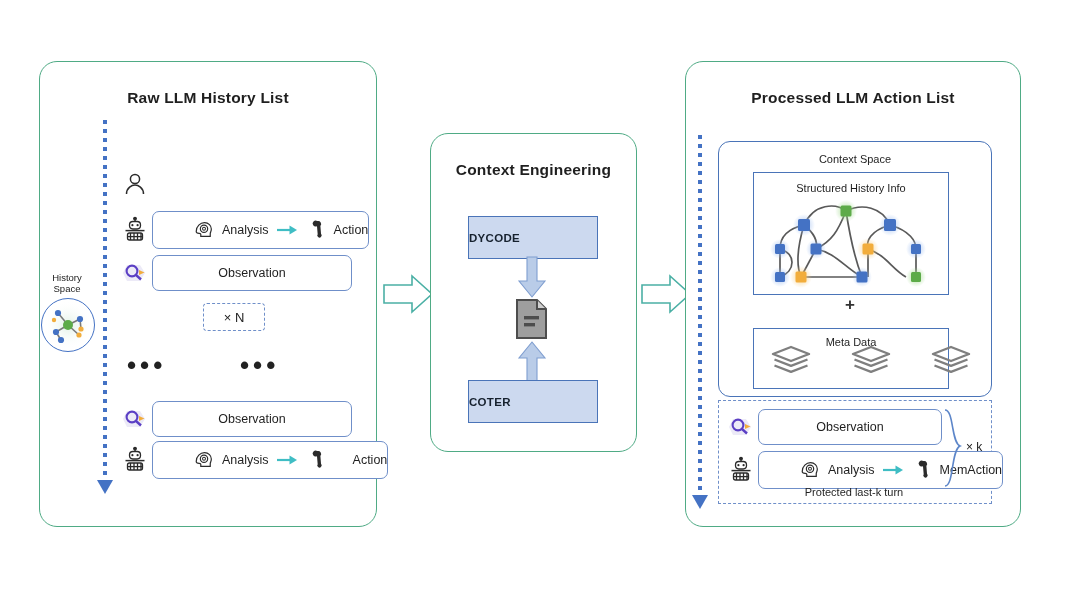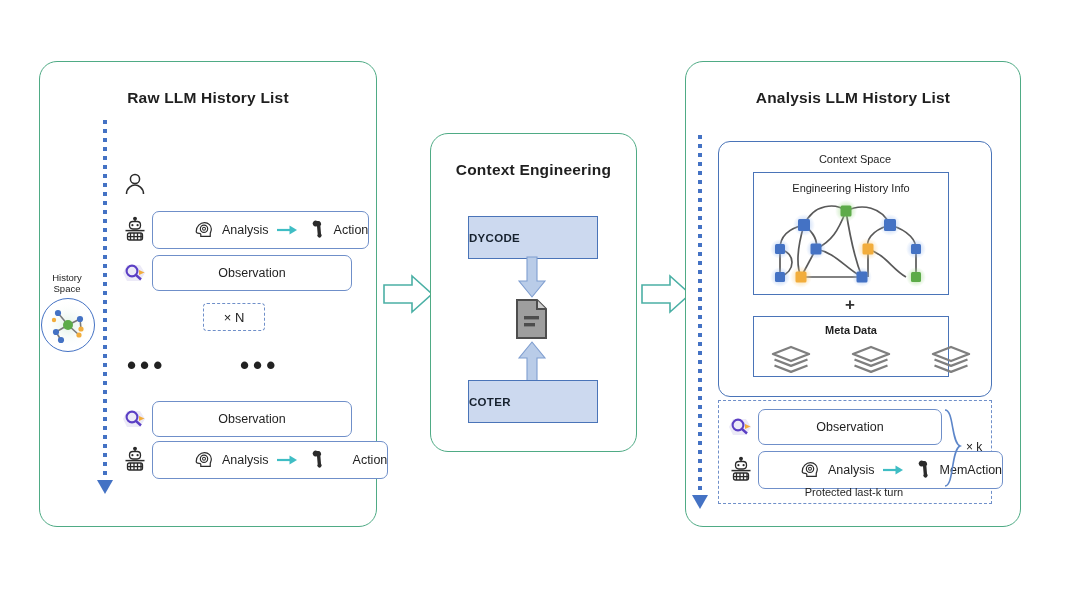--- a/index.html
+++ b/index.html
@@ -290,34 +290,34 @@
   <span>COTER</span>
 </div>
 
 <div style="position:absolute;left:640px;top:272px;">
   <svg width="52" height="44" viewBox="0 0 52 44">
     <path d="M2 13 L30 13 L30 4 L50 22 L30 40 L30 31 L2 31 Z" fill="#ffffff" stroke="#4bb0a5" stroke-width="1.6" stroke-linejoin="miter"></path>
   </svg>
 </div>
 
 <div class="panel" style="left:685px;top:61px;width:334px;height:464px;">
-  <div class="panel-title" style="top:27px;">Analysis LLM History List</div>
+  <div class="panel-title" style="top:27px;">Processed LLM Action List</div>
 </div>
 
 <div class="timeline" style="left:698px;top:135px;height:360px;">
   <div class="dots"></div>
   <div class="arrow"></div>
 </div>
 
 <div class="subpanel" style="left:718px;top:141px;width:272px;height:254px;">
   <div class="subpanel-title" style="top:11px;">Context Space</div>
 </div>
 
 <div class="rectpanel" style="left:753px;top:172px;width:194px;height:121px;">
-  <div class="rectpanel-title" style="top:9px;">Engineering History Info</div>
+  <div class="rectpanel-title" style="top:9px;">Structured History Info</div>
 </div>
 
 <div style="position:absolute;left:758px;top:195px;">
   <svg width="184" height="96" viewBox="0 0 184 96">
     <defs>
       <radialGradient id="gb" cx="50%" cy="50%" r="50%">
         <stop offset="0%" stop-color="#9dbdf0" stop-opacity="0.85"></stop>
         <stop offset="100%" stop-color="#9dbdf0" stop-opacity="0"></stop>
       </radialGradient>
       <radialGradient id="go" cx="50%" cy="50%" r="50%">
@@ -370,21 +370,21 @@
       <circle cx="104" cy="82" r="10" fill="url(#gb)"></circle>
       <rect x="98.5" y="76.5" width="11" height="11" rx="1.5" fill="#4472c4"></rect>
       <circle cx="158" cy="82" r="10" fill="url(#gg)"></circle>
       <rect x="153" y="77" width="10" height="10" rx="1.5" fill="#5dab49"></rect>
     </g>
   </svg>
 </div>
 
 <div class="plus" style="left:753px;top:296px;width:194px;">+</div>
 
-<div class="rectpanel" style="left:753px;top:316px;width:194px;height:59px;font-weight:bold;">
+<div class="rectpanel" style="left:753px;top:328px;width:194px;height:59px;">
   <div class="rectpanel-title" style="top:7px;">Meta Data</div>
 </div>
 
 <div style="position:absolute;left:770px;top:345px;display:flex;gap:38px;">
   <span>
     <svg width="42" height="29" viewBox="0 0 42 29">
       <g fill="none" stroke="#7f7f7f" stroke-width="2.4" stroke-linejoin="round">
         <path d="M21 2 L39 9 L21 16 L3 9 Z"></path>
         <path d="M4.5 14.5 L21 20.8 L37.5 14.5"></path>
         <path d="M4.5 20.5 L21 26.8 L37.5 20.5"></path>

